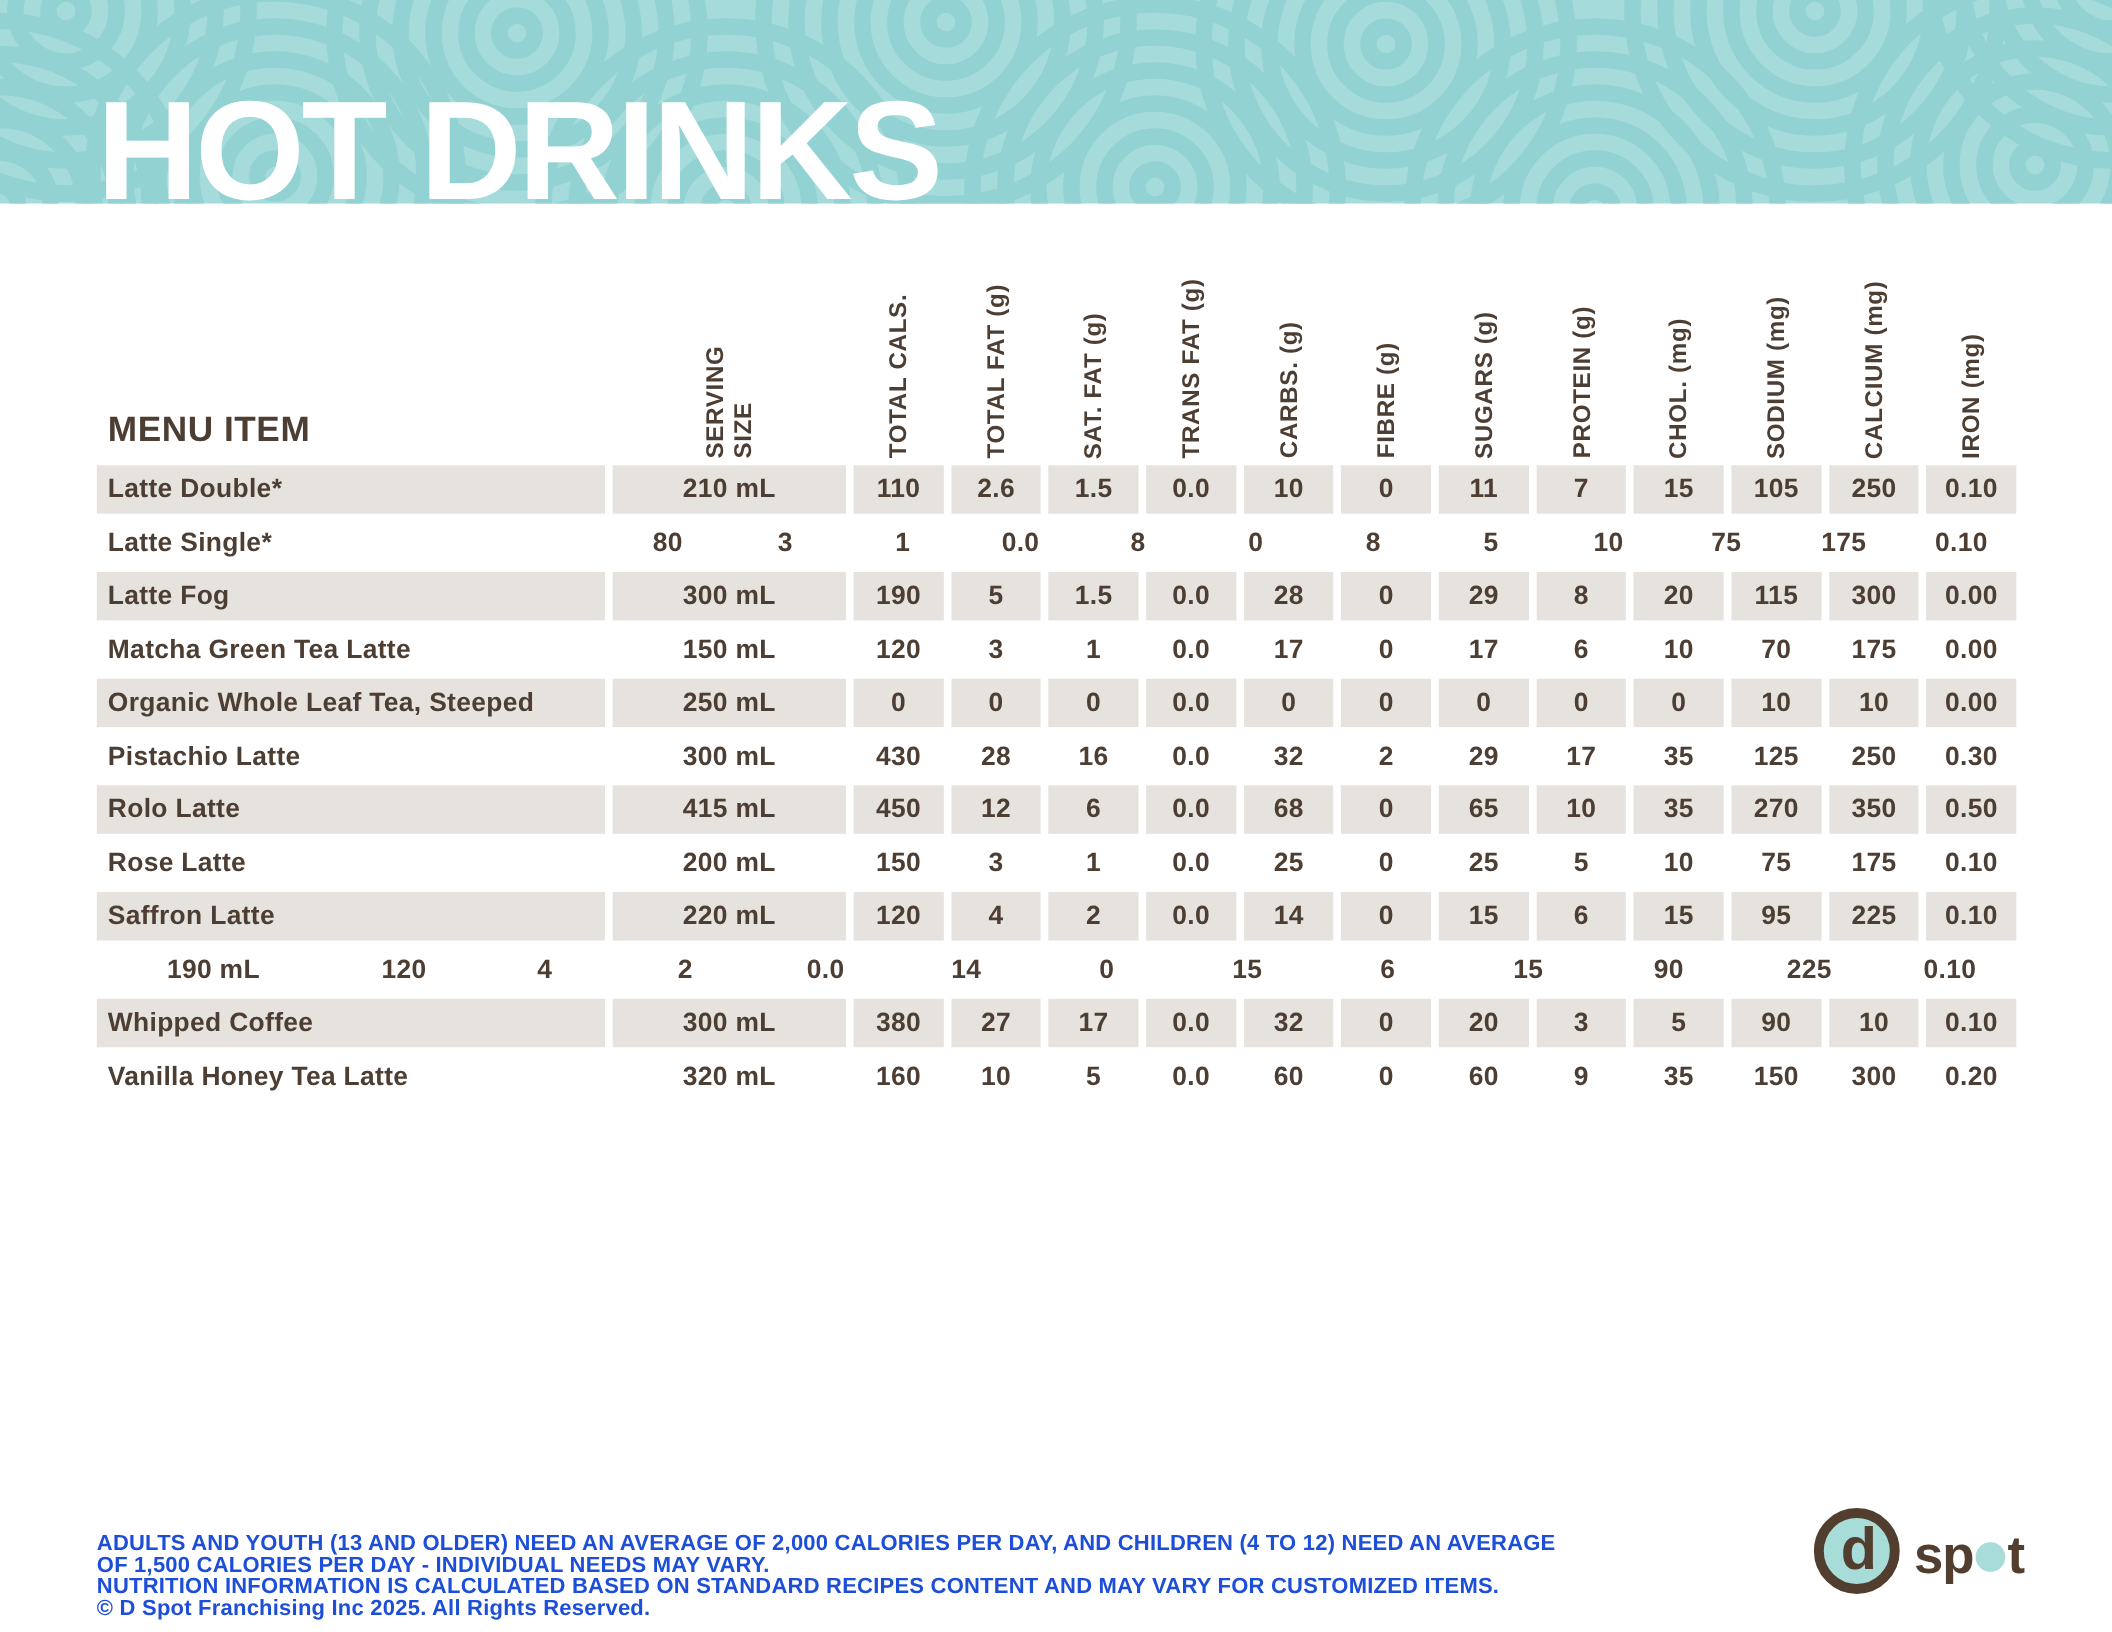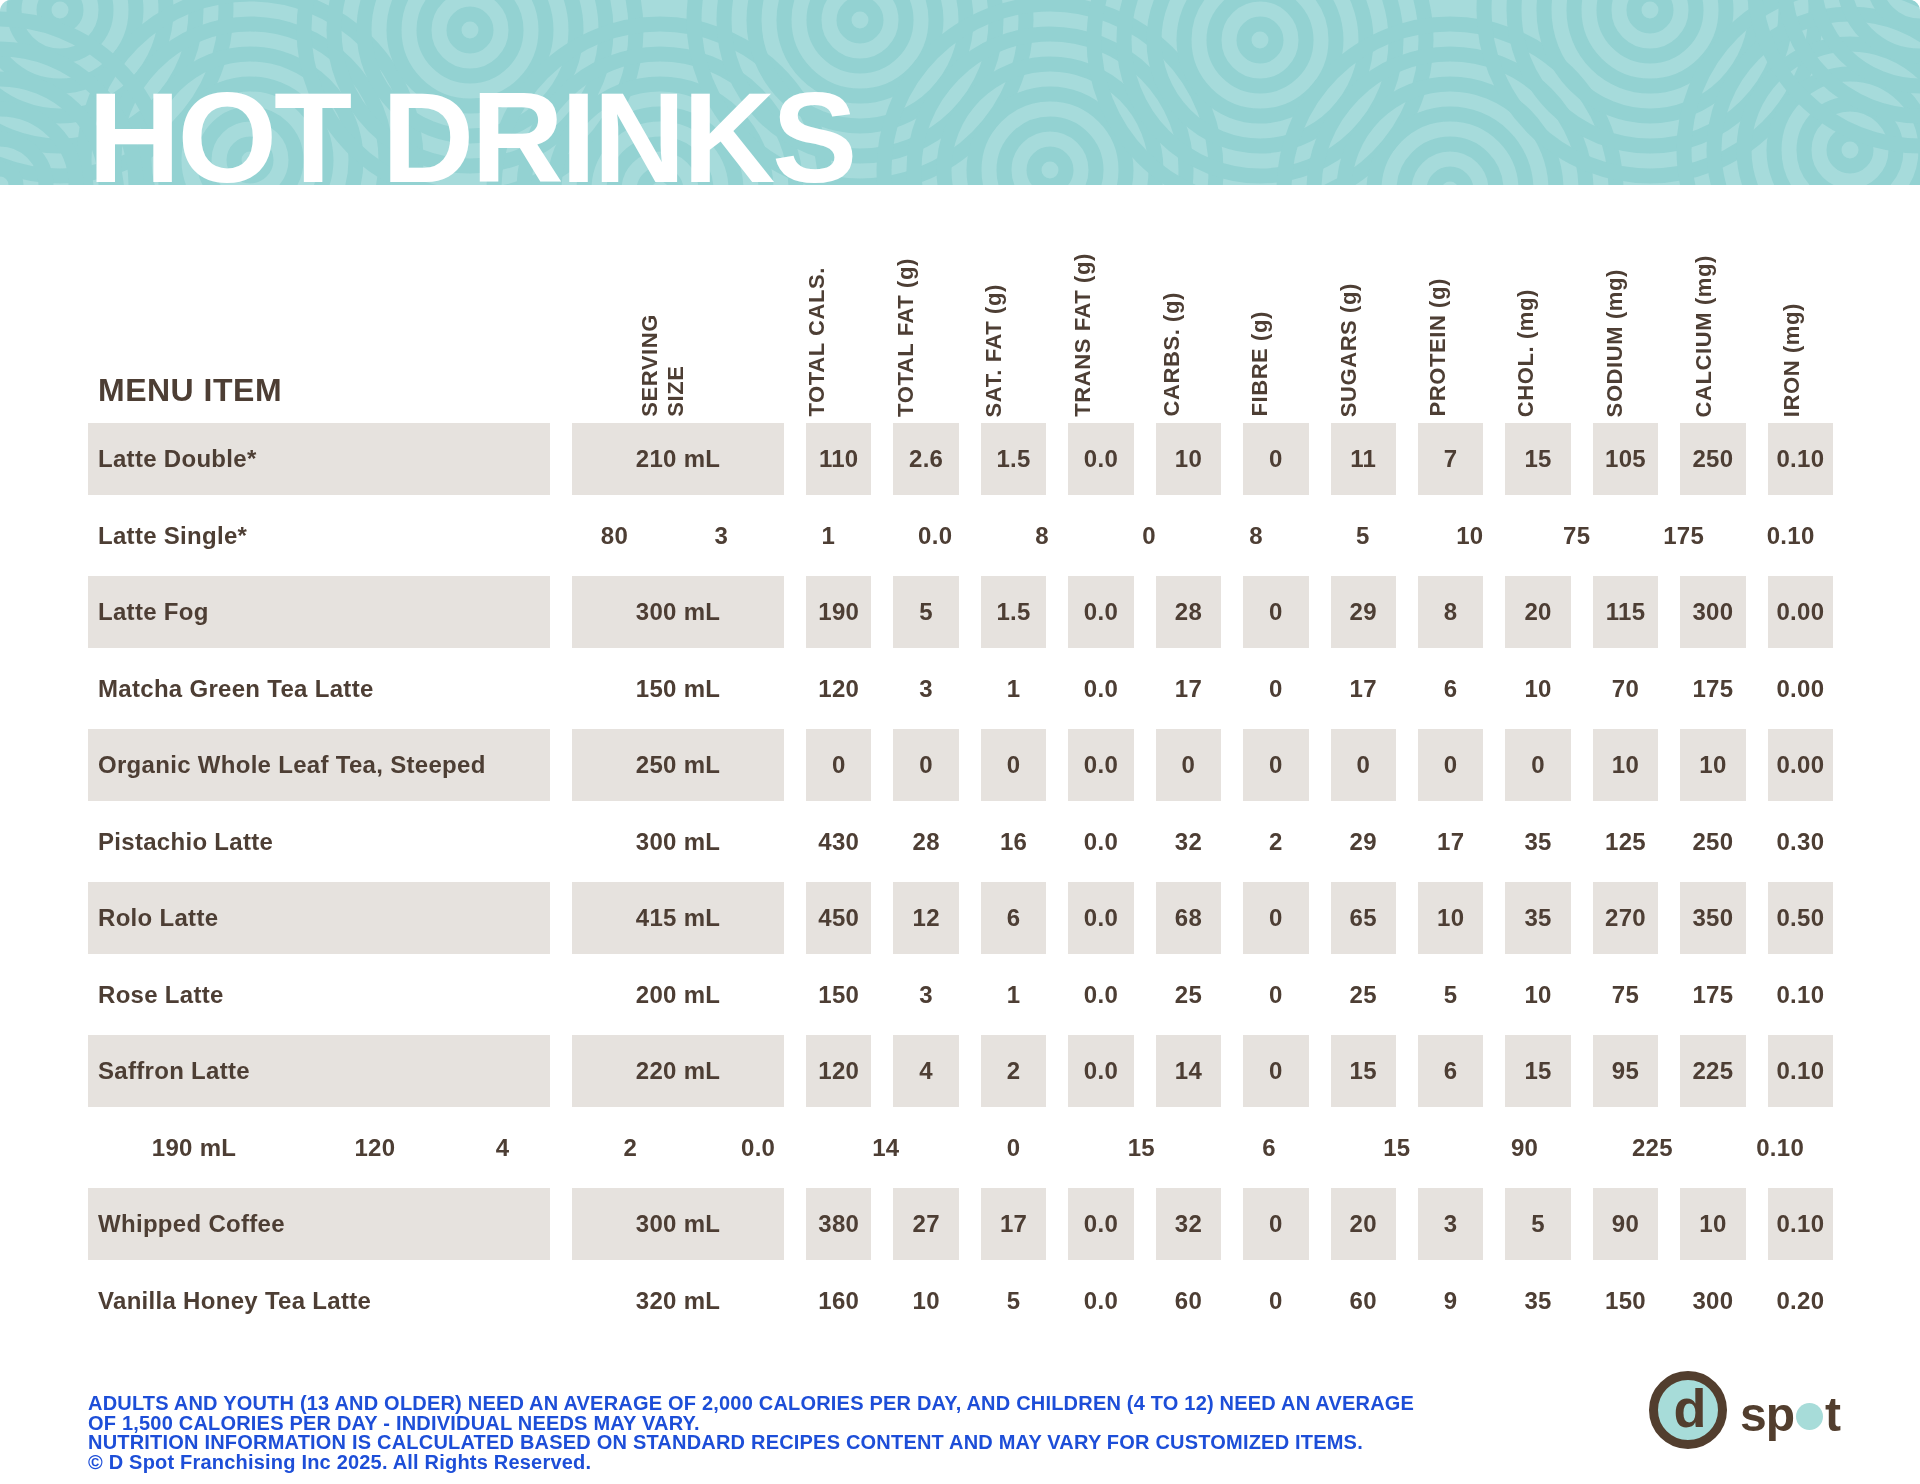--- a/index.html
+++ b/index.html
@@ -6,21 +6,20 @@
   html, body { background: #ffffff; }
   body { font-family: "Liberation Sans", sans-serif; }
 
   .page {
     position: relative;
     width: 1920px;
     height: 1484px;
     background: #ffffff;
     overflow: hidden;
     color: #4d3e34;
-    border-radius: 11px;
   }
 
   
   .banner {
     position: absolute;
     top: 0; left: 0;
     width: 1920px;
     height: 185px;
     background: #a6dbdb;
     overflow: hidden;
@@ -70,21 +69,21 @@
     transform: rotate(180deg);
     white-space: pre-line;
     font-size: 22px;
     font-weight: bold;
     letter-spacing: 0.6px;
     line-height: 1.18;
     text-align: left;
   }
 
   .tbody { display: flex; flex-direction: column; gap: 4.5px; }
-  .row { display: flex; gap: 22px; height: 72px; }
+  .row { display: flex; gap: 7px; height: 44px; }
   .cell {
     display: flex;
     align-items: center;
     justify-content: center;
     font-size: 24px;
     font-weight: bold;
     letter-spacing: 0.3px;
     background: transparent;
   }
   .menu-cell { justify-content: flex-start; padding-left: 10px; }

